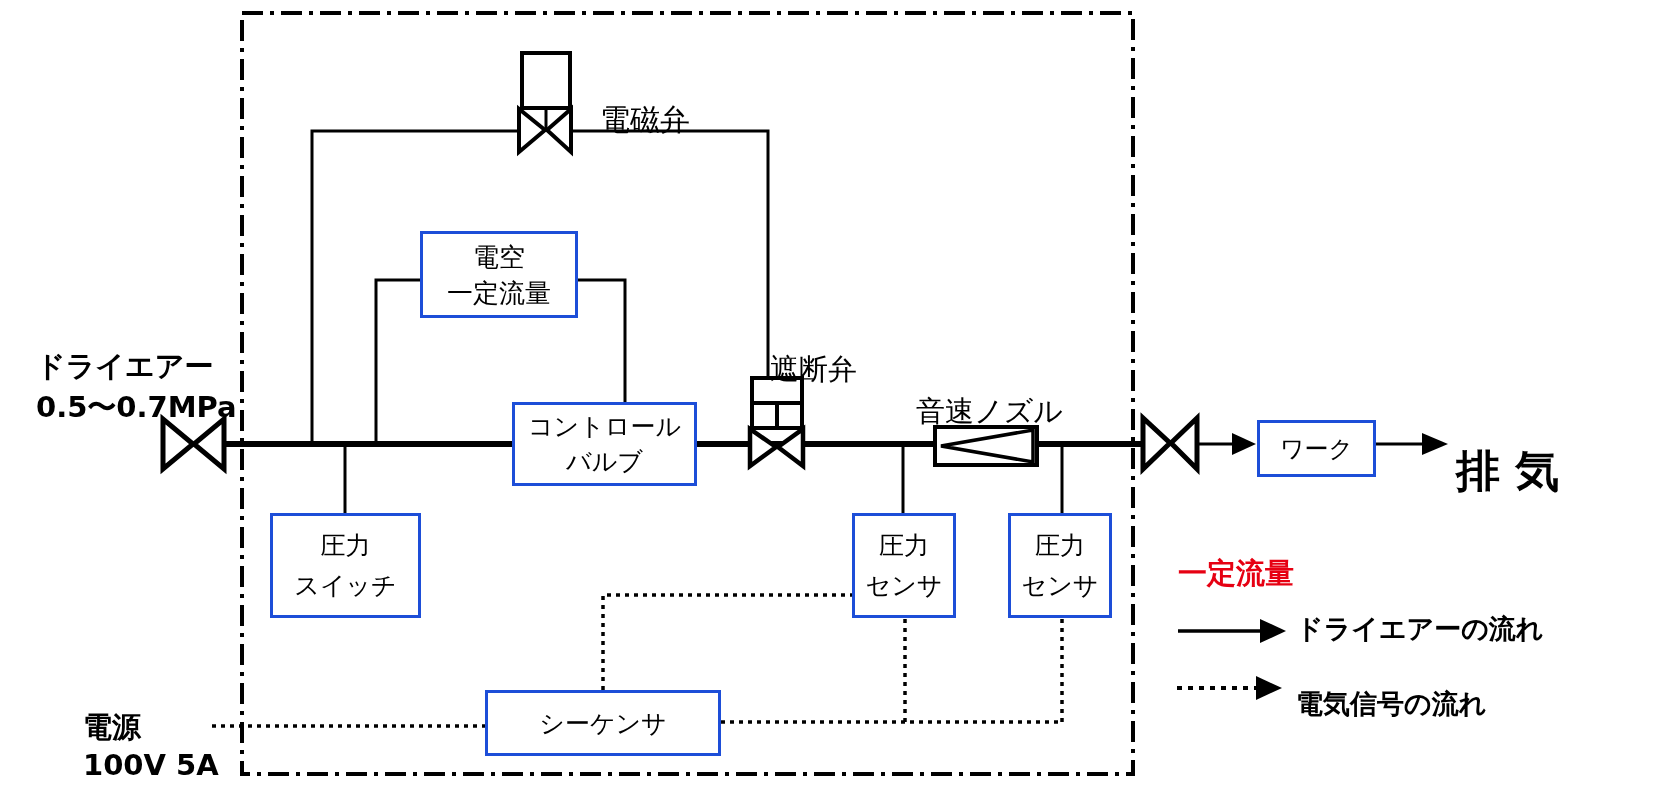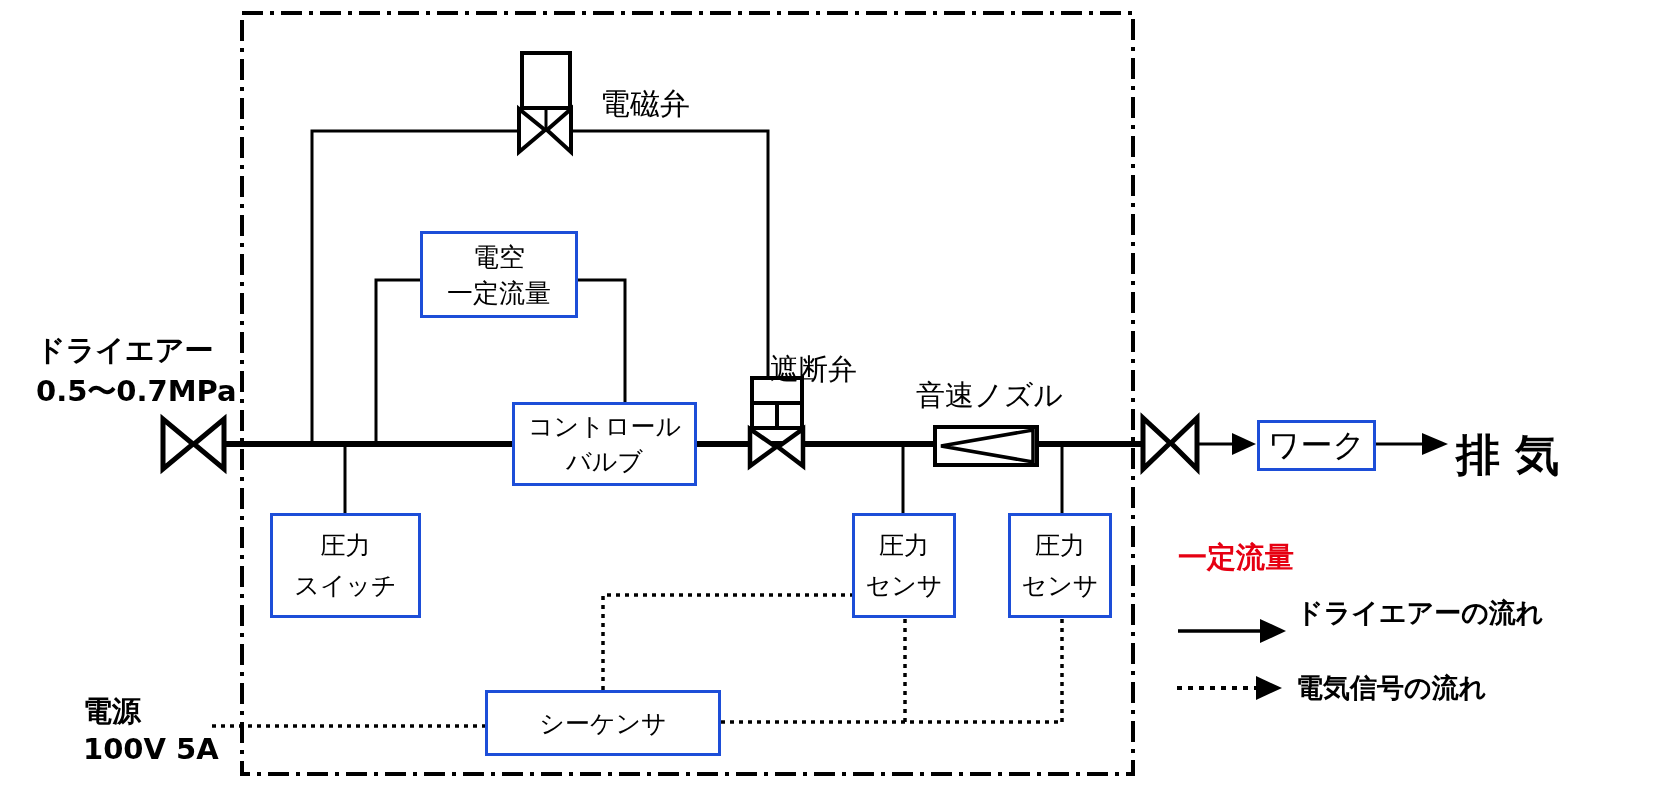--- a/index.html
+++ b/index.html
@@ -8,21 +8,21 @@
     font-family:"DejaVu Sans","Liberation Sans",sans-serif;color:#000;
     overflow:hidden;
   }
   #linework{position:absolute;left:0;top:0;z-index:1;}
   .box{
     position:absolute;z-index:2;box-sizing:border-box;background:#fff;
     border:3px solid #1d4ed8;display:flex;flex-direction:column;
     align-items:center;justify-content:center;text-align:center;
     font-weight:500;
   }
-  .lbl{position:absolute;z-index:2;white-space:nowrap;}
+  .lbl{position:absolute;z-index:2;white-space:nowrap;margin-top:16px;}
   .bold{font-weight:700;}
   .w500{font-weight:500;}
 </style>
 </head>
 <body>
 
 <div id="stage">
 
   <svg id="linework" width="1670" height="800" viewBox="0 0 1670 800">
 
@@ -115,32 +115,32 @@
 
   <div class="box" style="left:1008px;top:513px;width:104px;height:105px;font-size:25px;line-height:40px;">
     <span>圧力</span>
     <span>センサ</span>
   </div>
 
   <div class="box" style="left:485px;top:690px;width:236px;height:66px;font-size:25px;">
     <span>シーケンサ</span>
   </div>
 
-  <div class="box" style="left:1257px;top:420px;width:119px;height:51px;font-size:32px;">
+  <div class="box" style="left:1257px;top:420px;width:119px;height:57px;font-size:24px;">
     <span>ワーク</span>
   </div>
 
   <div class="lbl bold" style="left:36px;top:330px;font-size:29px;line-height:41px;">
     <div>ドライエアー</div>
     <div>0.5〜0.7MPa</div>
   </div>
 
   <div class="lbl w500" style="left:600px;top:84px;font-size:30px;">電磁弁</div>
 
-  <div class="lbl w500" style="left:770px;top:350px;font-size:29px;">遮断弁</div>
+  <div class="lbl w500" style="left:770px;top:334px;font-size:29px;">遮断弁</div>
 
   <div class="lbl w500" style="left:916px;top:376px;font-size:29px;">音速ノズル</div>
 
   <div class="lbl bold" style="left:1456px;top:426px;font-size:44px;">排 気</div>
 
   <div class="lbl bold" style="left:1178px;top:538px;font-size:29px;color:#e60012;">一定流量</div>
 
   <div class="lbl bold" style="left:83px;top:692px;font-size:29px;line-height:38px;">
     <div>電源</div>
     <div>100V 5A</div>

